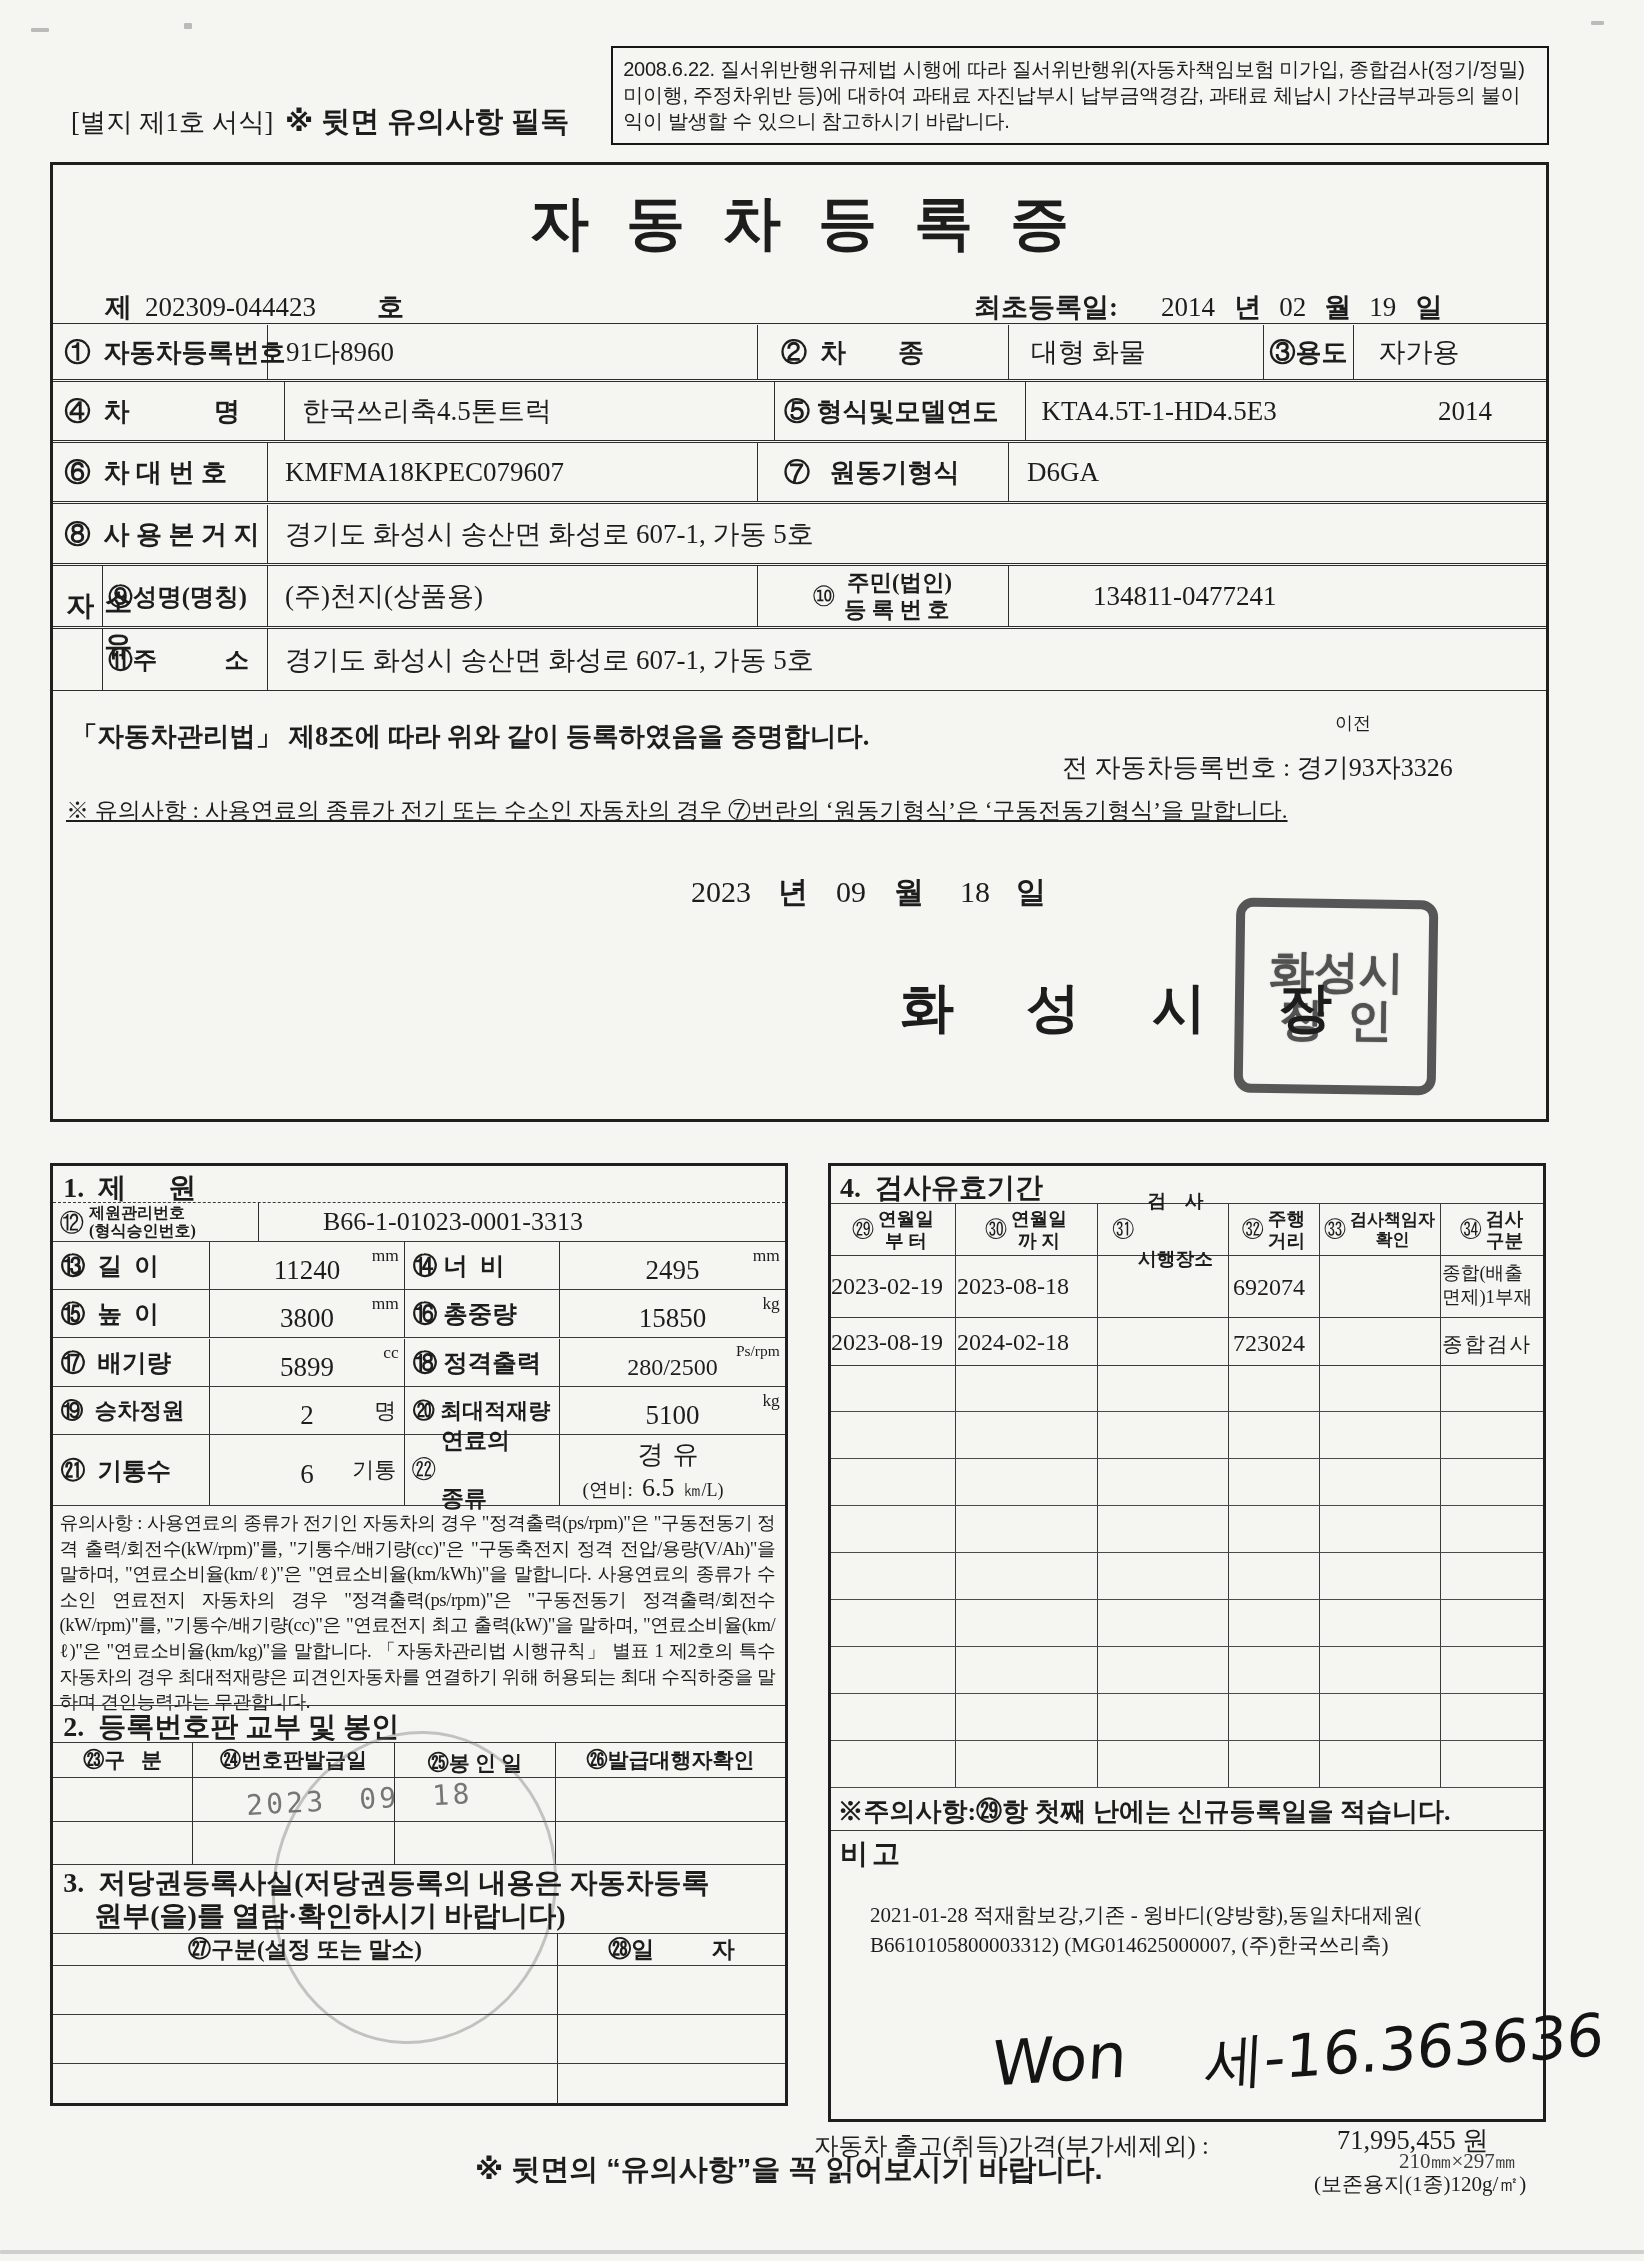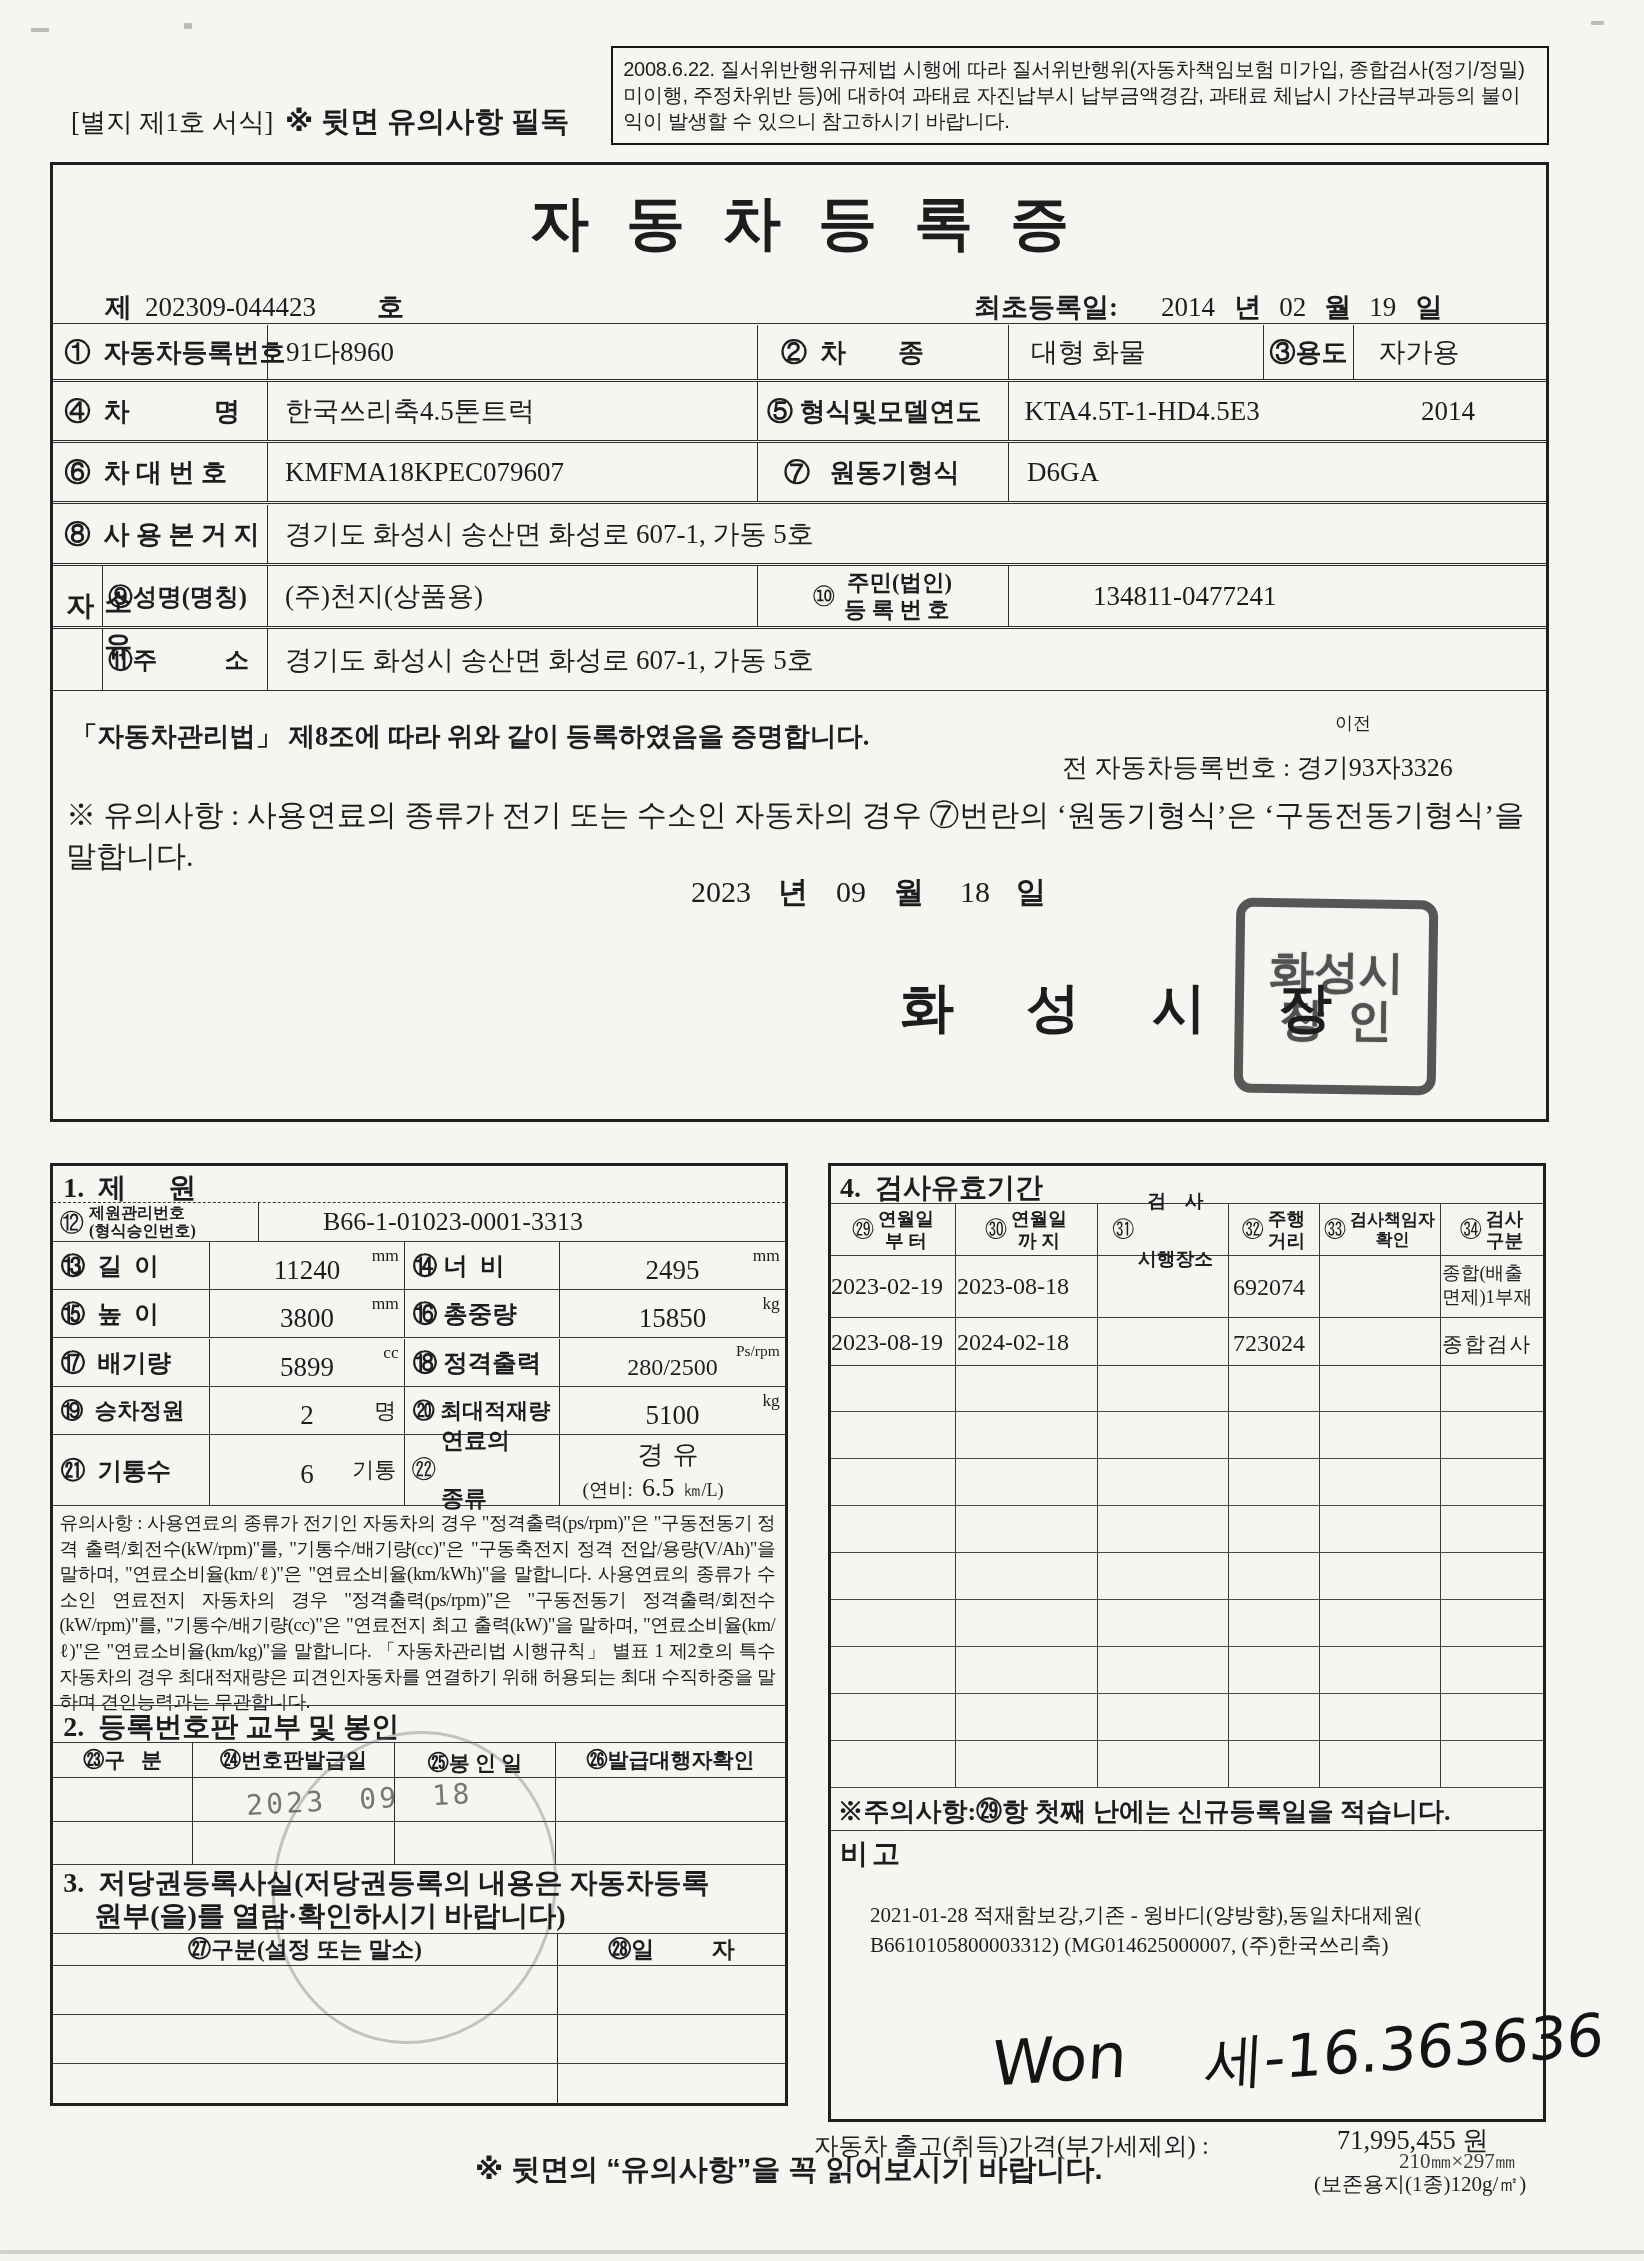--- a/index.html
+++ b/index.html
@@ -99,21 +99,21 @@
         </div>
       <div class="cell" style="width:90px;justify-content:center;">
           <span class="lbl">③용도</span>
         </div>
       <div class="cell last" style="flex:1;padding-left:24.5px;">
           <span class="val">자가용</span>
         </div>
     </div>
 
     <div class="row dbl" style="top:217px;height:61px;">
-      <div class="cell" style="width:215px;padding-left:11.6px;">
+      <div class="cell" style="width:232px;padding-left:11.6px;">
           <span class="lbl">④  차             명</span>
         </div>
       <div class="cell" style="width:490px;padding-left:17px;">
           <span class="val">한국쓰리축4.5톤트럭</span>
         </div>
       <div class="cell" style="width:251px;padding-left:9px;">
           <span class="lbl">⑤ 형식및모델연도</span>
         </div>
       <div class="cell last" style="flex:1;padding-left:15.5px;">
         <span class="val">KTA4.5T-1-HD4.5E3</span>
@@ -174,21 +174,21 @@
           <span class="val">경기도 화성시 송산면 화성로 607-1, 가동 5호</span>
         </div>
     </div>
 
     <div class="abs vert" style="left:7.7px;top:407px;height:116px;">소유자</div>
 
     <div class="abs b" style="top:554px;left:18px;font-size:26.4px;">「자동차관리법」 제8조에 따라 위와 같이 등록하였음을 증명합니다.</div>
     <div class="abs" style="top:546px;left:1282px;font-size:18px;">이전</div>
     <div class="abs" style="top:585px;left:1009px;font-size:26px;">전 자동차등록번호 : 경기93자3326</div>
 
-    <div class="abs" style="top:630px;left:13px;font-size:30px;">※ 유의사항 : 사용연료의 종류가 전기 또는 수소인 자동차의 경우 ⑦번란의 ‘원동기형식’은 ‘구동전동기형식’을 말합니다.</div>
+    <div class="abs" style="top:630px;left:13px;font-size:23px;text-decoration:underline;">※ 유의사항 : 사용연료의 종류가 전기 또는 수소인 자동차의 경우 ⑦번란의 ‘원동기형식’은 ‘구동전동기형식’을 말합니다.</div>
 
     <div class="abs" style="top:707px;left:638px;display:flex;align-items:baseline;font-size:30px;">
       <span>2023</span>
       <span class="b" style="margin-left:27px;">년</span>
       <span style="margin-left:28px;">09</span>
       <span class="b" style="margin-left:28px;">월</span>
       <span style="margin-left:36px;">18</span>
       <span class="b" style="margin-left:26px;">일</span>
     </div>
 

